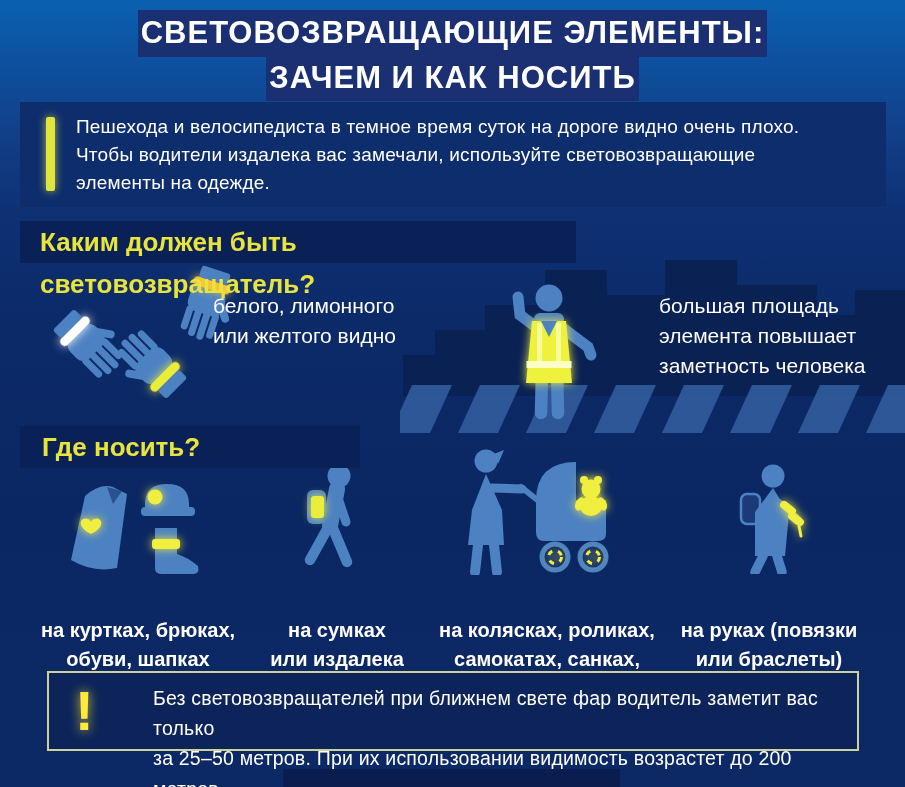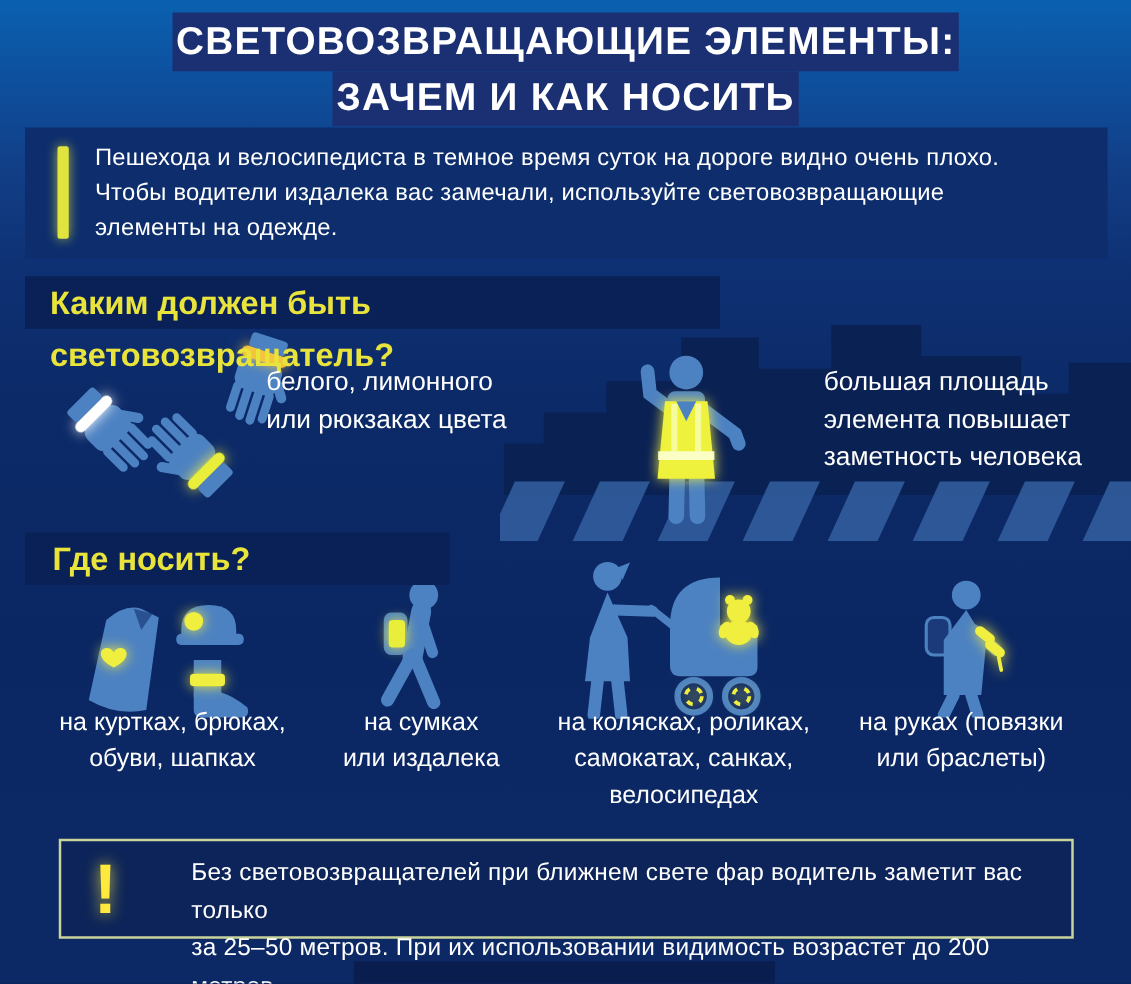--- a/index.html
+++ b/index.html
@@ -17,22 +17,22 @@
     box-shadow:0 0 9px rgba(223,228,62,.75);z-index:2;}
   .intro-text{position:absolute;left:76px;top:113px;color:#ffffff;font-size:19px;line-height:1.47;
     white-space:pre-line;font-weight:400;letter-spacing:.2px;z-index:2;}
   .sec-heading{position:absolute;background:#0a2157;color:#e9e43c;font-weight:700;font-size:26px;
     line-height:42px;height:42px;padding-left:22px;box-sizing:border-box;z-index:3;}
   #heading-what{left:20px;top:221px;width:556px;padding-left:20px;}
   #heading-where{left:20px;top:426px;width:340px;}
   .note{position:absolute;color:#ffffff;font-size:21px;line-height:1.42;white-space:pre-line;font-weight:500;z-index:4;}
   #note-color{left:213px;top:291px;}
   #note-size{left:659px;top:291px;}
-  .cap{position:absolute;top:564px;color:#ffffff;font-size:20px;line-height:1.45;text-align:center;
-    white-space:pre-line;font-weight:400;z-index:3;}
+  .cap{position:absolute;top:616px;color:#ffffff;font-size:20px;line-height:1.45;text-align:center;
+    white-space:pre-line;font-weight:700;z-index:3;}
   #cap-0{left:32px;width:212px;}
   #cap-1{left:248px;width:178px;}
   #cap-2{left:433px;width:228px;}
   #cap-3{left:678px;width:182px;}
   .warn{position:absolute;left:47px;top:671px;width:812px;height:80px;border:2px solid #c9d39b;
     background:#0c2459;box-sizing:border-box;z-index:3;}
   .warn-mark{position:absolute;left:26px;top:-2px;font-size:56px;font-weight:700;color:#ffe93c;
     text-shadow:0 0 12px rgba(255,233,60,.85);line-height:80px;}
   .warn-text{position:absolute;left:88px;top:10px;color:#ffffff;font-size:19.5px;font-weight:500;
     line-height:1.55;white-space:pre-line;letter-spacing:.2px;margin-left:16px;}
@@ -98,21 +98,21 @@
       <rect x="16" y="-3" width="7" height="29" rx="3.5" fill="#4d82c2"></rect>
       <rect x="25" y="1" width="7" height="25" rx="3.5" fill="#4d82c2"></rect>
       <rect x="-12" y="20" width="8" height="22" rx="4" fill="#4d82c2" transform="rotate(-35 -8 24)"></rect>
       <rect x="-3" y="22" width="36" height="27" rx="9" fill="#4d82c2"></rect>
       <rect x="-4" y="47" width="38" height="9" rx="4.5" fill="#e9ee3a" class="gy"></rect>
       <rect x="0" y="56" width="30" height="12" rx="3" fill="#4d82c2"></rect>
     </g>
   </svg>
 
   <div class="note" id="note-color">белого, лимонного
-или рюкзаках цвета</div>
+или желтого видно</div>
 
   <svg id="city-svg" class="abs-svg" width="502" height="136" viewBox="0 0 502 136">
     <g fill="#0a2154">
       <rect x="0" y="95" width="45" height="41"></rect>
       <rect x="32" y="70" width="62" height="66"></rect>
       <rect x="82" y="45" width="72" height="91"></rect>
       <rect x="142" y="10" width="62" height="126"></rect>
       <rect x="192" y="35" width="82" height="101"></rect>
       <rect x="262" y="0" width="72" height="136"></rect>
       <rect x="322" y="25" width="92" height="111"></rect>

